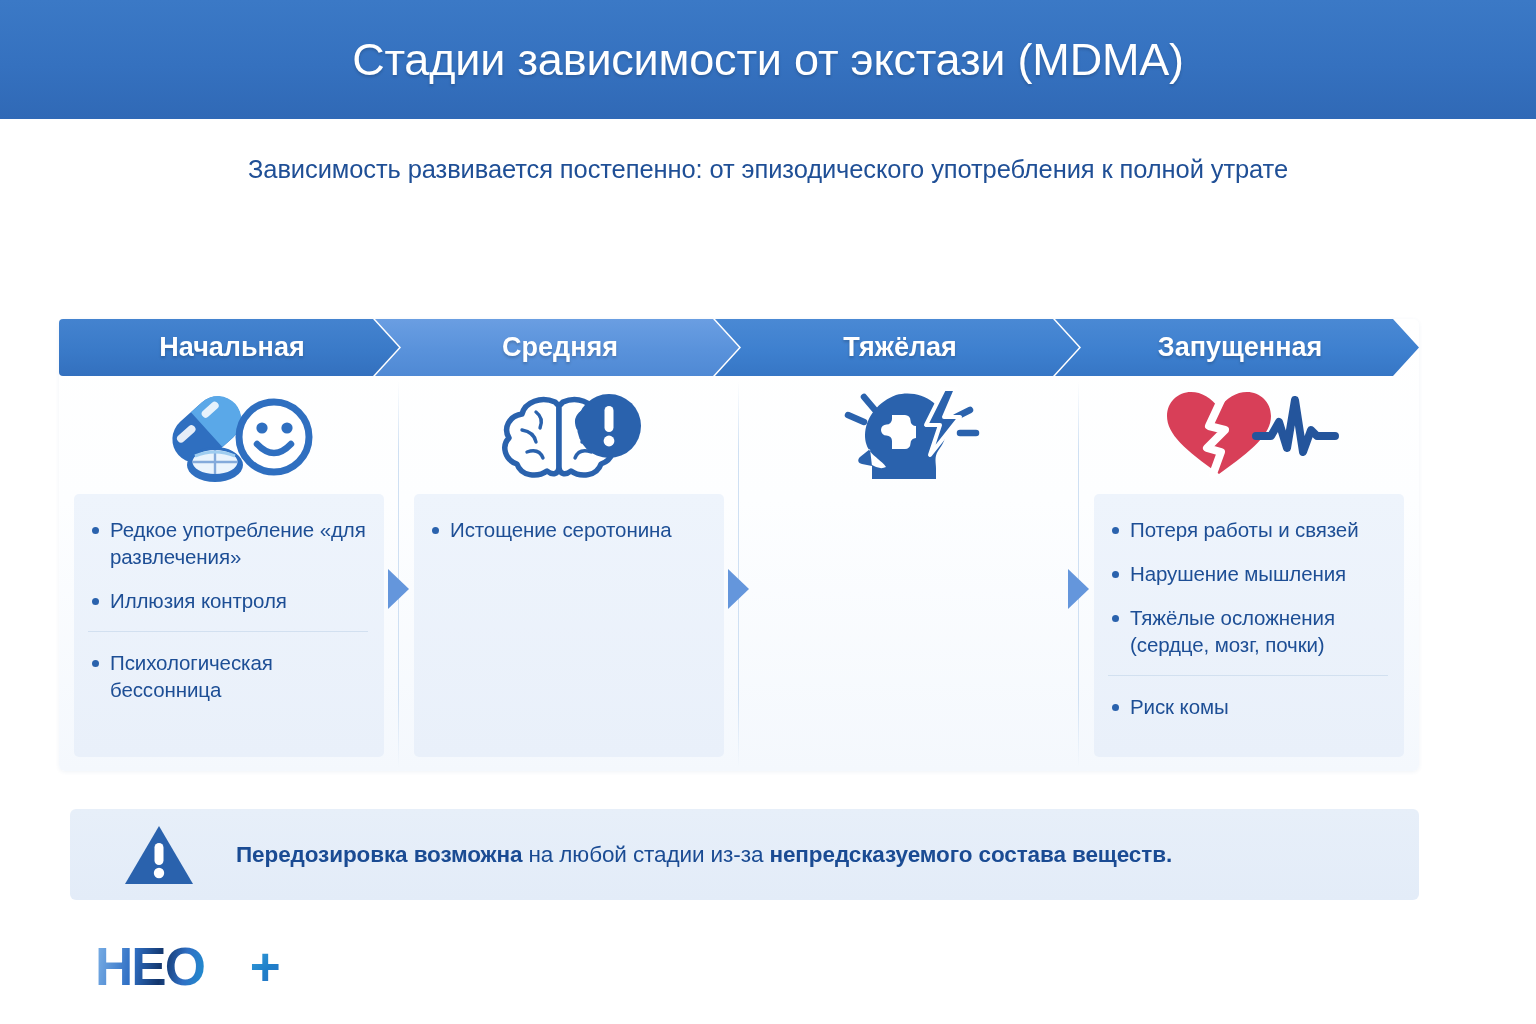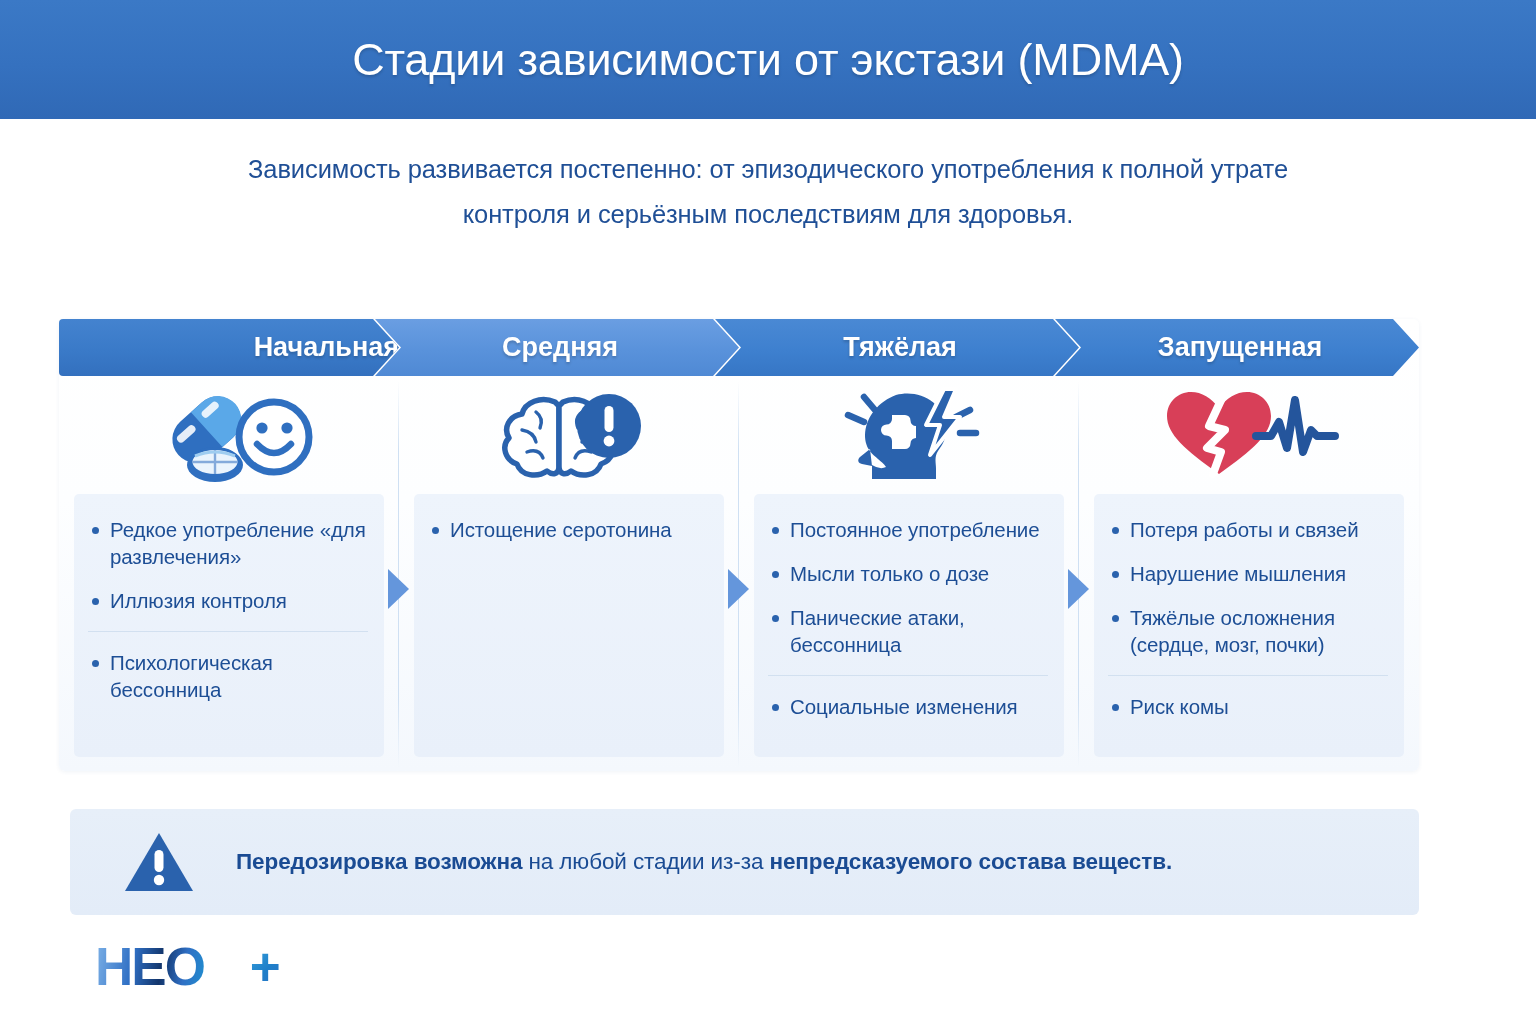--- a/index.html
+++ b/index.html
@@ -169,21 +169,21 @@
     border-left: 21px solid #6496dc;
     z-index: 4;
   }
 
   
   .warning {
     position: absolute;
     left: 70px;
     top: 809px;
     width: 1349px;
-    height: 106px;
+    height: 91px;
     background: linear-gradient(180deg, #e7eff9 0%, #e3ecf8 100%);
     border-radius: 6px;
     display: flex;
     align-items: center;
     padding-left: 52px;
     box-sizing: border-box;
   }
   .warn-text {
     color: #1a4b93;
     font-size: 22.5px;
@@ -225,29 +225,28 @@
 </style>
 </head>
 <body>
 
 <div class="header-bar">
   <div class="header-title">Стадии зависимости от экстази (MDMA)</div>
 </div>
 
 <div class="subtitle-wrap">
   <div class="subtitle-line">Зависимость развивается постепенно: от эпизодического употребления к полной утрате</div>
-  <div class="subtitle-line">контроля и серьёзным последствиям для здоровья.</div>
 </div>
 
 <div class="board">
   <div class="columns">
 
     <div class="column">
       <div class="col-divider"></div>
-      <div class="chev" style="background:linear-gradient(180deg,#4483cf 0%,#3a7ac8 55%,#3370be 100%);justify-content:flex-end;">
+      <div class="chev" style="background:linear-gradient(180deg,#4483cf 0%,#3a7ac8 55%,#3370be 100%);">
         <span class="chev-label">Начальная</span>
       </div>
       <div class="icon-area">
         <svg width="168" height="98" viewBox="0 0 168 98">
           <g>
 
             <g transform="rotate(-42 62 44)">
               <rect x="24" y="20" width="76" height="47" rx="23.5" fill="#2f6fc0"></rect>
               <path d="M62 20 h15 a23.5 23.5 0 0 1 23.5 23.5 v0 A23.5 23.5 0 0 1 77 67 H62 Z" fill="#5aa8e8"></path>
               <rect x="33" y="29" width="22" height="8" rx="4" fill="#ffffff" opacity="0.88"></rect>
@@ -331,30 +330,20 @@
 
           <path d="M62 12 C84 6 110 18 112 44 C113 56 108 62 104 68 C100 74 102 80 102 86 L102 96 L52 96 L52 84 C48 78 40 74 36 68 C28 58 30 40 40 28 C46 20 54 15 62 12 Z
                    M36 66 L26 74 C23 77 24 80 28 81 L38 83" fill="#2a62ad"></path>
           <path d="M38 82 q8 5 14 2 l0 12 -14 0 z" fill="#2a62ad"></path>
 
           <path d="M58 32 h13 a5.5 5.5 0 0 1 5.5 5.5 a5.5 5.5 0 0 0 5.5 5.5 v12 a5.5 5.5 0 0 0 -5.5 5.5 a5.5 5.5 0 0 1 -5.5 5.5 h-13 v-8 a5.5 5.5 0 0 0 -5.5 -5.5 a5.5 5.5 0 0 1 0 -11 a5.5 5.5 0 0 0 5.5 -5.5 z" fill="#ffffff"></path>
 
           <path d="M110 6 L92 42 L106 42 L96 72 L126 34 L110 34 L122 6 Z" fill="#2a62ad" stroke="#ffffff" stroke-width="4" stroke-linejoin="round"></path>
         </svg>
       </div>
-      <div class="bullets-wrap">
-        <div class="bullets">
-          <ul class="blist">
-            <li>Постоянное употребление</li>
-            <li>Мысли только о дозе</li>
-            <li>Панические атаки, бессонница</li>
-            <li class="sep-before">Социальные изменения</li>
-          </ul>
-        </div>
-      </div>
     </div>
 
     <div class="column">
       <div class="mini-arrow"></div>
       <div class="chev" style="background:linear-gradient(180deg,#4a89d4 0%,#3e80cf 55%,#3676c5 100%);">
         <span class="chev-label">Запущенная</span>
       </div>
       <div class="icon-area">
         <svg width="180" height="98" viewBox="0 0 180 98">
           <path d="M60 88 C26 64 8 48 8 30 C8 16 19 6 32 6 C43 6 52 12 60 22 C68 12 77 6 88 6 C101 6 112 16 112 30 C112 48 94 64 60 88 Z" fill="#d83f58"></path>

